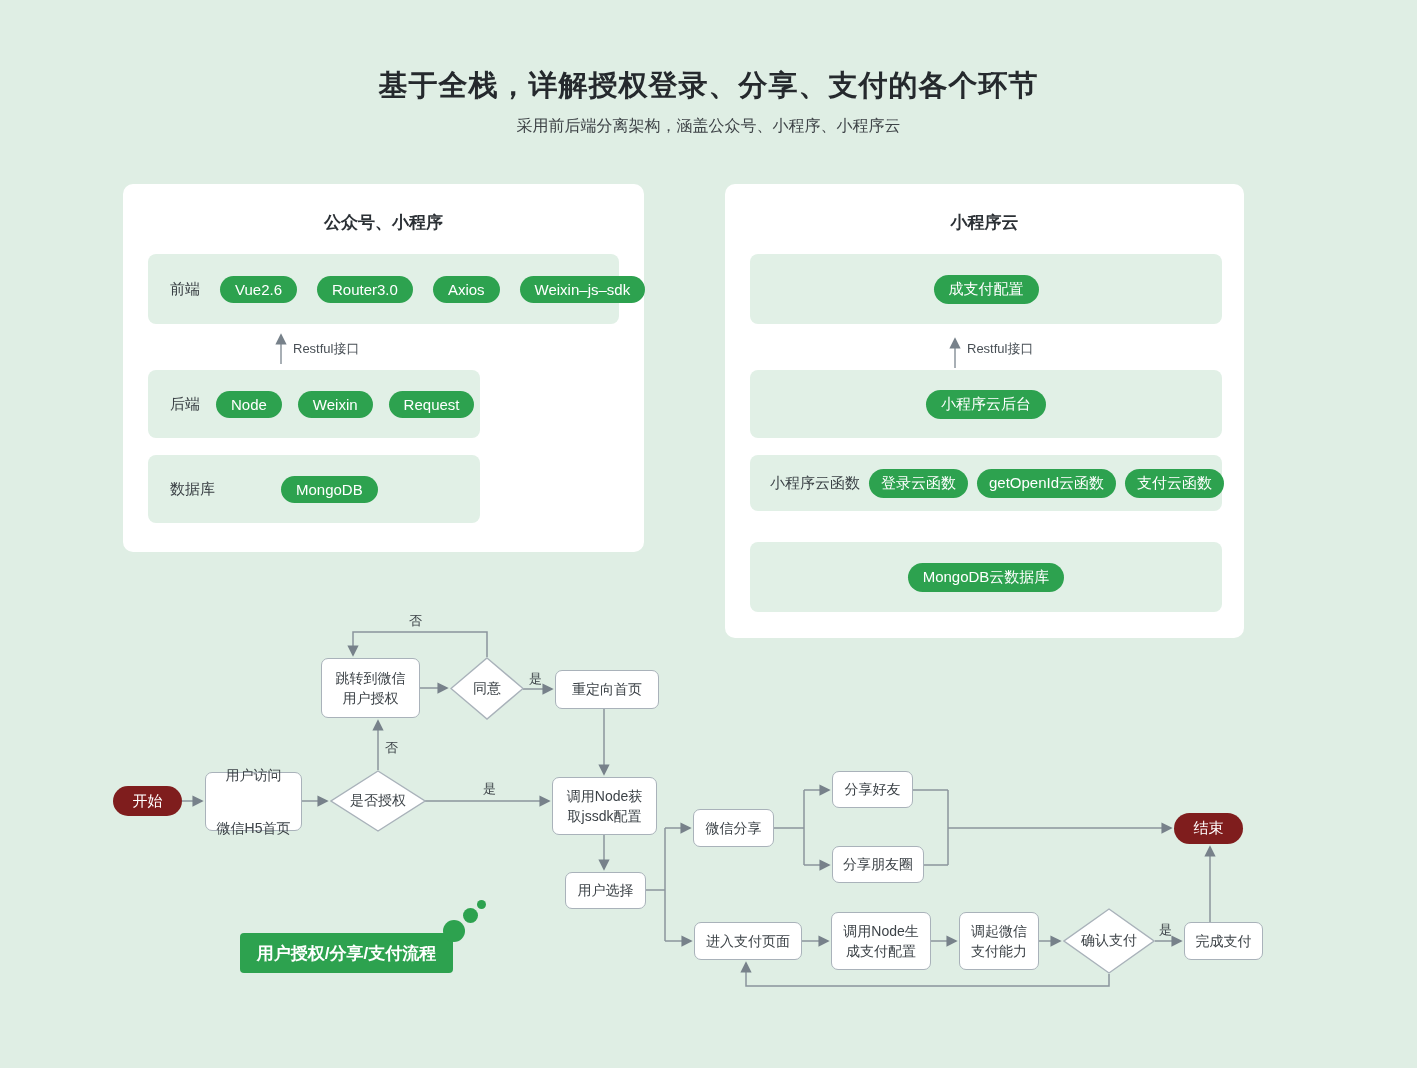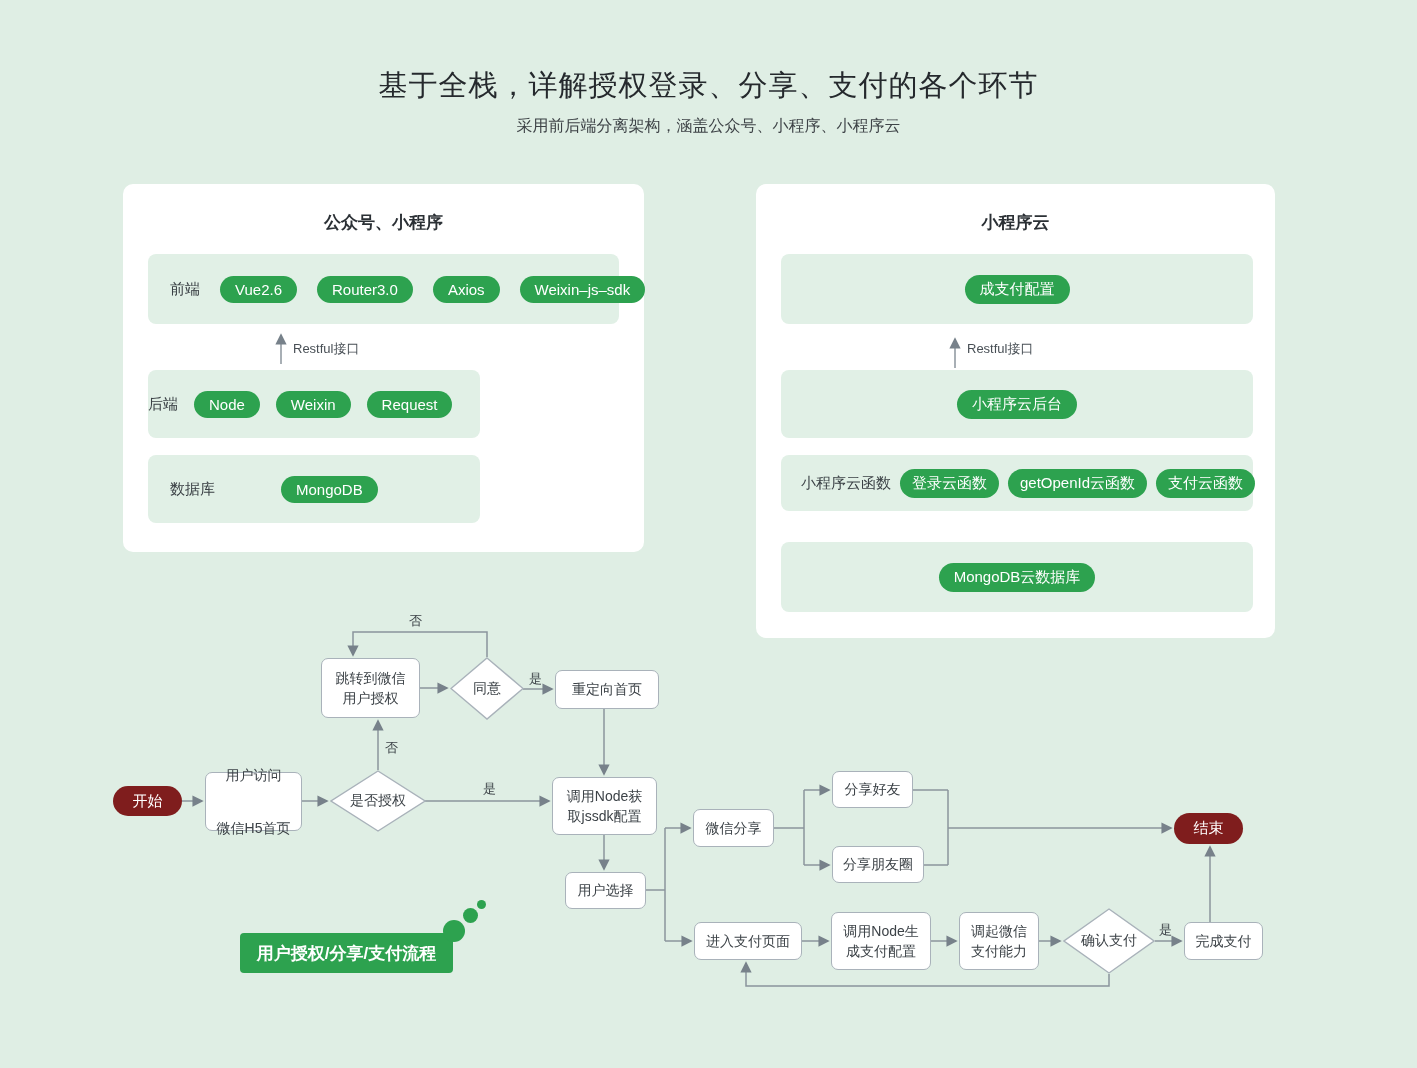--- a/index.html
+++ b/index.html
@@ -5,21 +5,21 @@
   * { margin:0; padding:0; box-sizing:border-box; }
   html,body { background:#dfeee4; }
   .page {
     position:relative; width:1417px; height:1068px;
     background:#dfeee4; overflow:hidden;
     font-family:"Liberation Sans","DejaVu Sans",sans-serif;
     color:#3c4247;
   }
   .page-title {
     position:absolute; left:0; right:0; top:66px;
-    text-align:center; font-size:29px; font-weight:400;
+    text-align:center; font-size:29px; font-weight:700;
     color:#25292d; letter-spacing:1px;
   }
   .page-subtitle {
     position:absolute; left:0; right:0; top:116px;
     text-align:center; font-size:16px; color:#3e4347;
   }
   .card {
     position:absolute; background:#ffffff; border-radius:10px;
   }
   .card-title {
@@ -82,33 +82,33 @@
 
   <div class="card" style="left:123px; top:184px; width:521px; height:368px;">
     <div class="card-title">公众号、小程序</div>
     <div class="row" style="left:25px; top:70px; width:471px; height:70px; padding-left:22px; gap:20px;">
       <span class="row-label">前端</span>
       <span class="pill">Vue2.6</span>
       <span class="pill">Router3.0</span>
       <span class="pill">Axios</span>
       <span class="pill">Weixin–js–sdk</span>
     </div>
-    <div class="row" style="left:25px; top:186px; width:332px; height:68px; gap:16px;">
+    <div class="row" style="left:25px; top:186px; width:332px; height:68px; padding-left:22px; gap:16px;">
       <span class="row-label">后端</span>
       <span class="pill">Node</span>
       <span class="pill">Weixin</span>
       <span class="pill">Request</span>
     </div>
     <div class="row" style="left:25px; top:271px; width:332px; height:68px; padding-left:22px;">
       <span class="row-label">数据库</span>
       <span class="pill" style="margin-left:66px;">MongoDB</span>
     </div>
   </div>
 
-  <div class="card" style="left:756px; top:184px; width:519px; height:454px;">
+  <div class="card" style="left:725px; top:184px; width:519px; height:454px;">
     <div class="card-title">小程序云</div>
     <div class="row" style="left:25px; top:70px; width:472px; height:70px; justify-content:center;">
       <span class="pill">成支付配置</span>
     </div>
     <div class="row" style="left:25px; top:186px; width:472px; height:68px; justify-content:center;">
       <span class="pill">小程序云后台</span>
     </div>
     <div class="row" style="left:25px; top:271px; width:472px; height:56px; padding-left:20px; gap:9px;">
       <span class="row-label">小程序云函数</span>
       <span class="pill" style="padding:5px 12px;">登录云函数</span>

